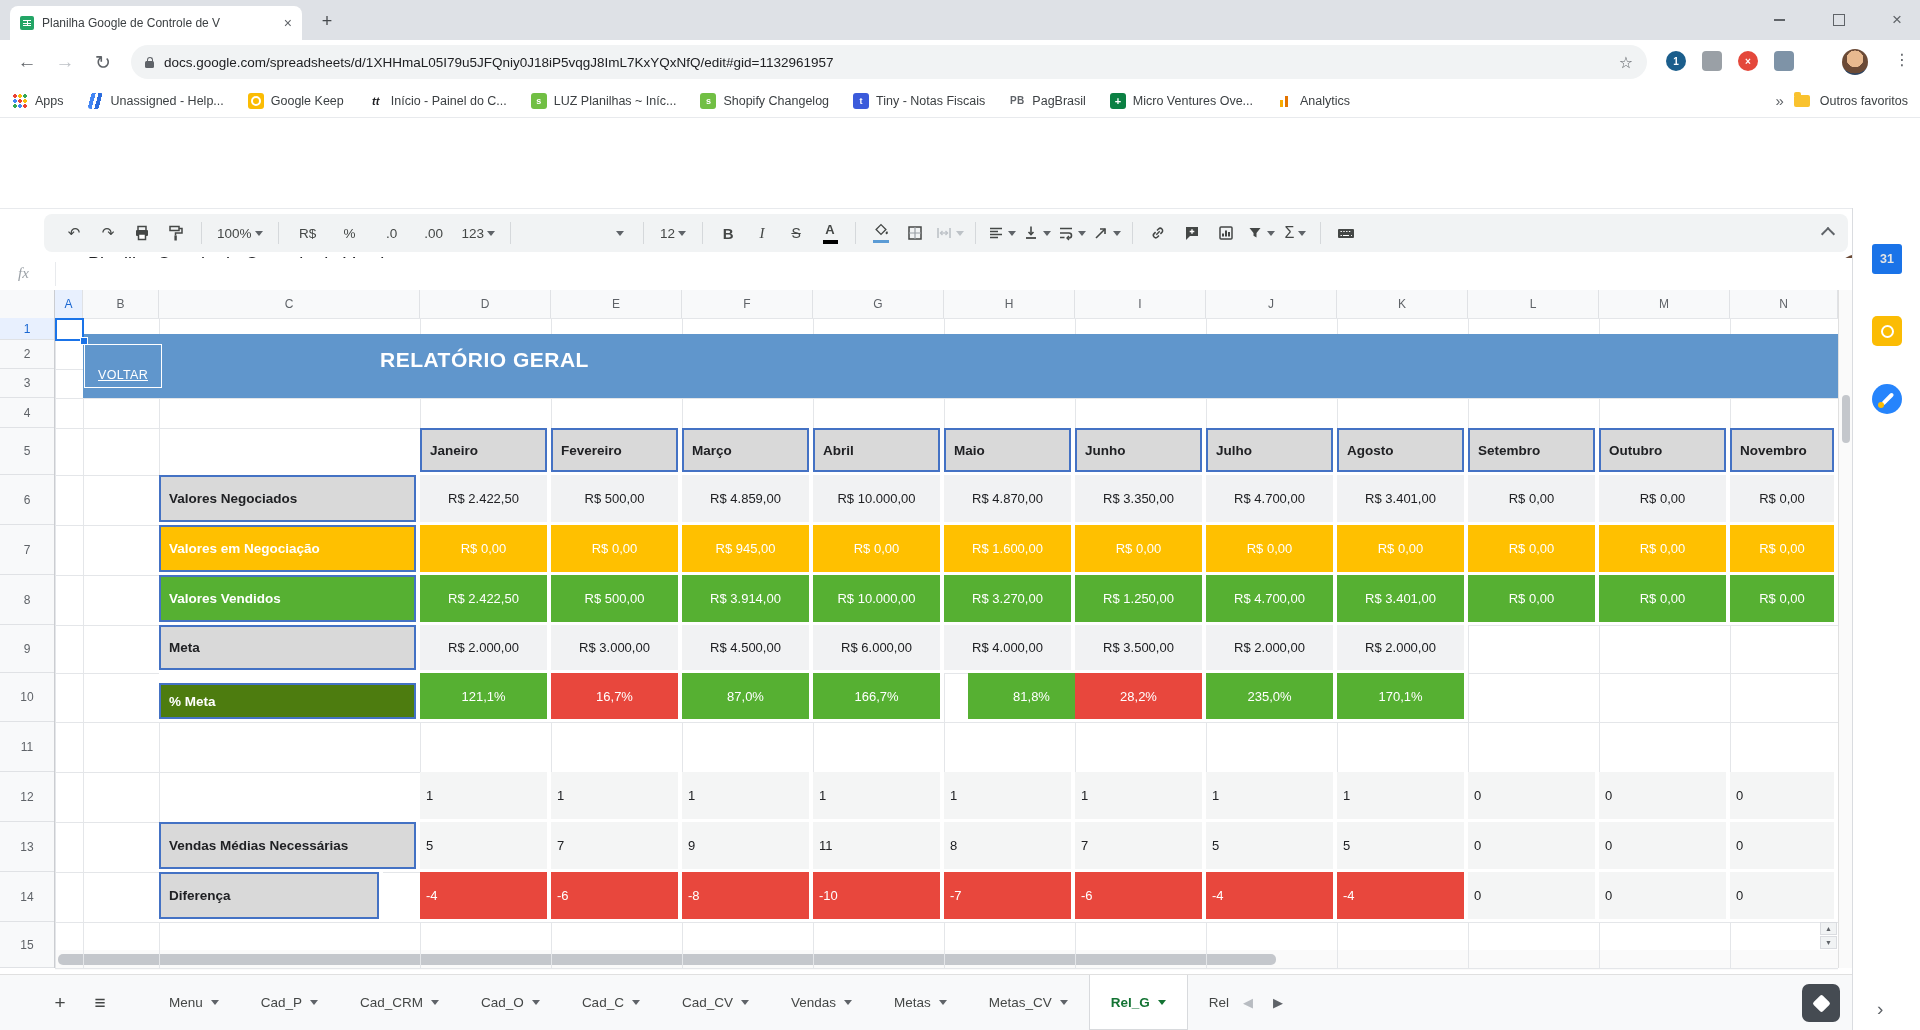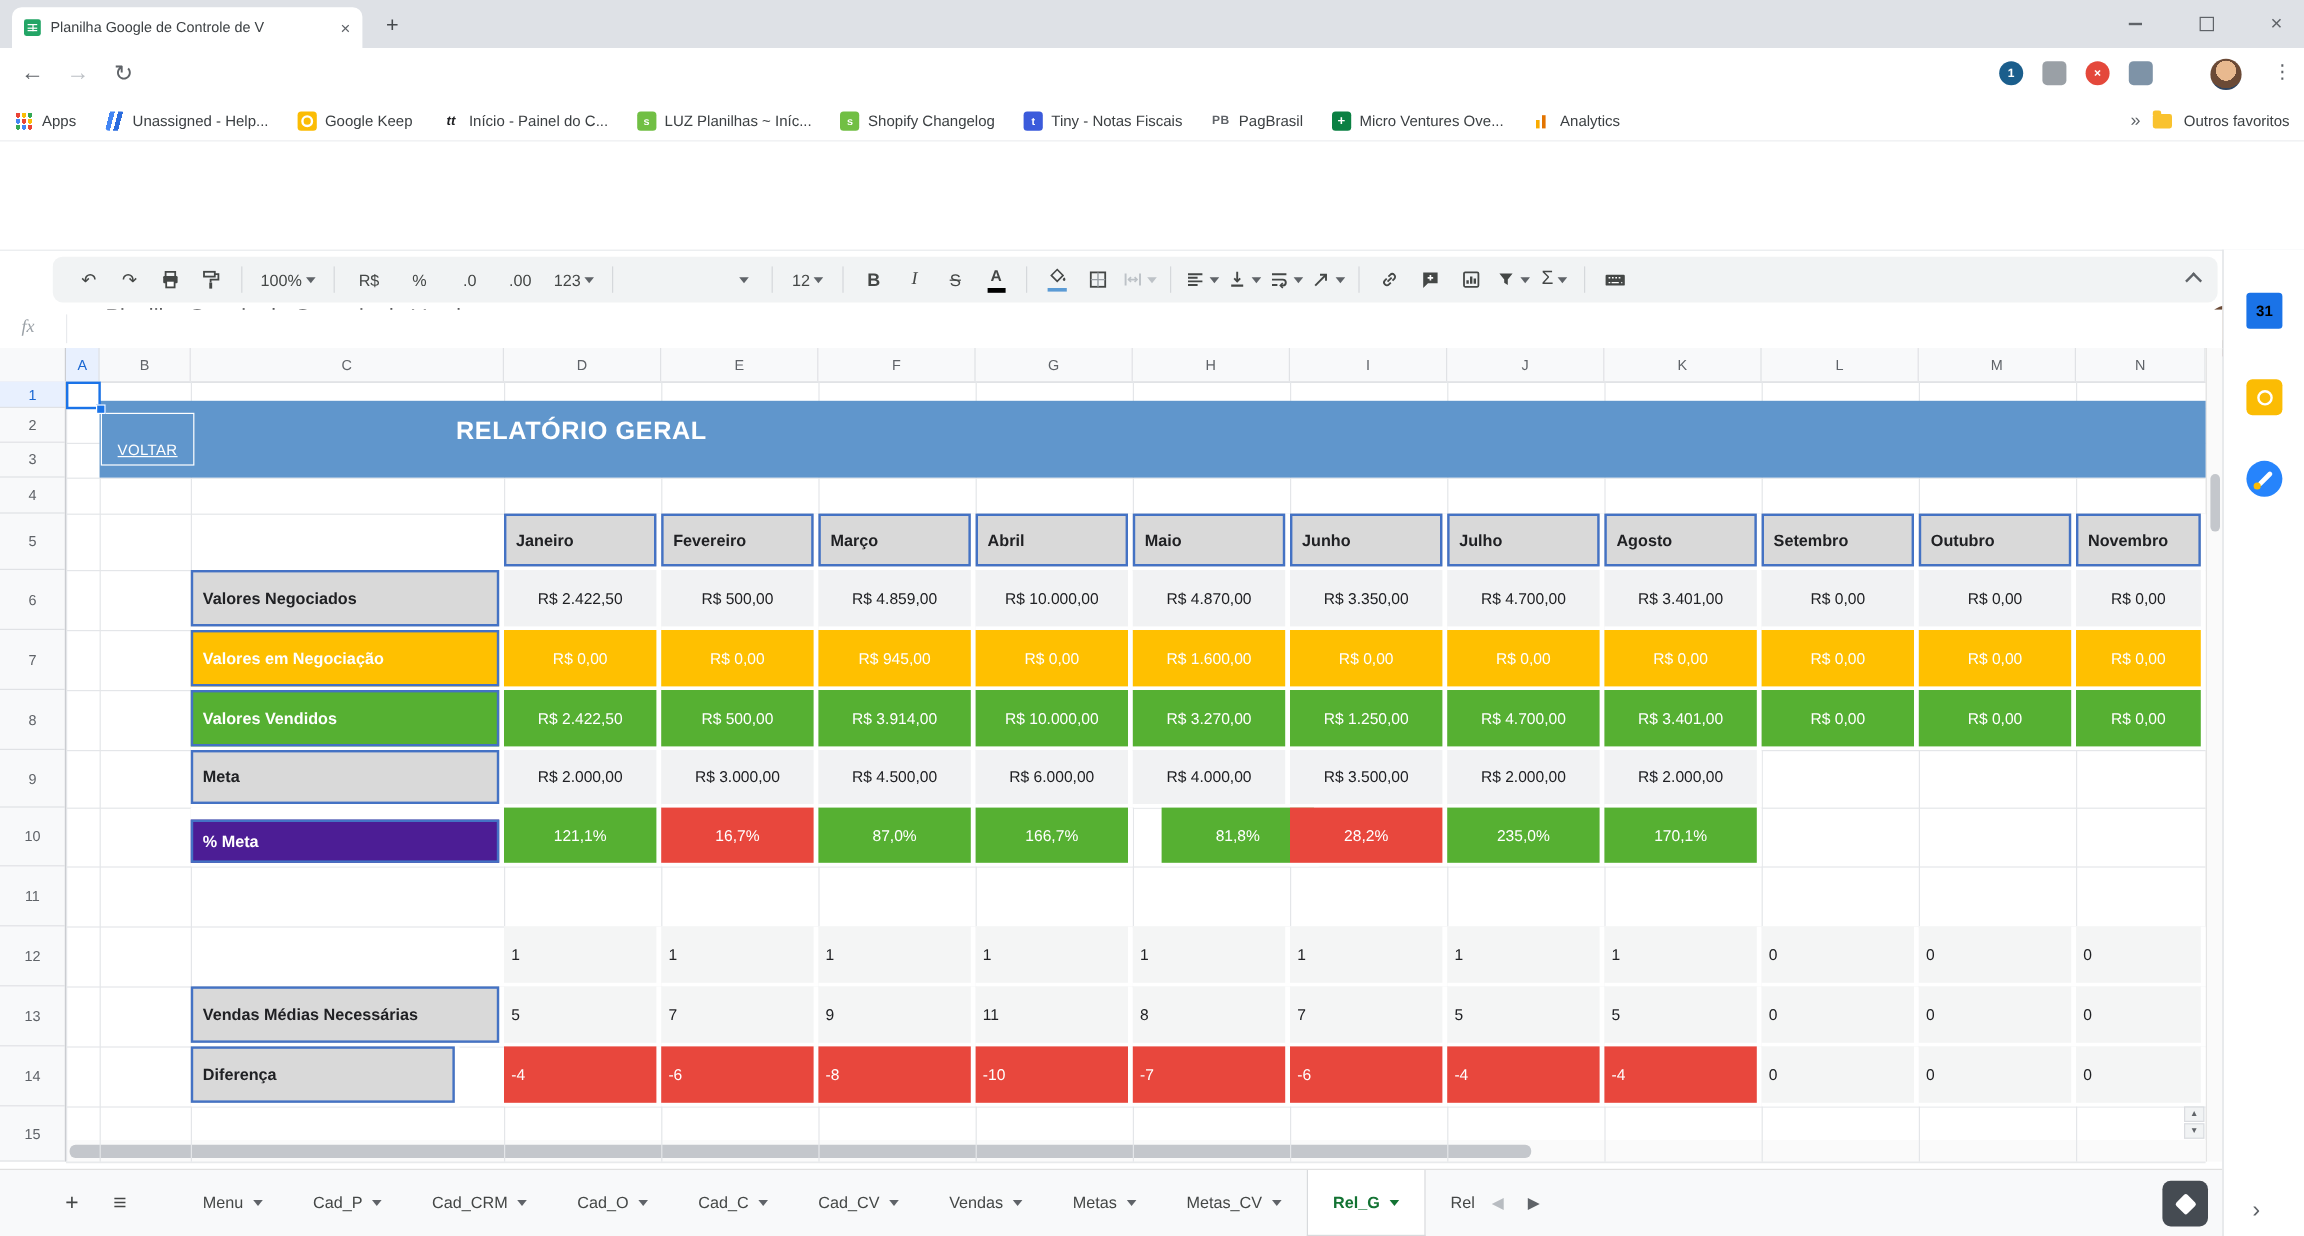--- a/index.html
+++ b/index.html
@@ -136,21 +136,21 @@
   .bannertitle{position:absolute;left:380px;top:348px;z-index:3;color:#fff;font-size:21px;font-weight:bold;letter-spacing:.5px;}
   .a1sel{position:absolute;left:55px;top:318px;width:29px;height:23px;border:2px solid #1A73E8;box-sizing:border-box;z-index:4;background:rgba(255,255,255,.0);}
   .a1handle{position:absolute;left:80px;top:337px;width:6px;height:6px;background:#1A73E8;border:1px solid #fff;z-index:5;}
 
   .cellwrap{position:absolute;background:#fff;z-index:3;box-sizing:border-box;}
   .cellin{position:absolute;left:0;top:0;right:4px;bottom:3px;display:flex;align-items:center;justify-content:center;
     font-size:13px;color:#202124;white-space:nowrap;overflow:hidden;box-sizing:border-box;}
   .hc .cellin{background:#D9D9D9;border:2px solid #4472C4;font-weight:bold;justify-content:flex-start;padding-left:8px;font-size:13.5px;}
   .hc.lab-yellow .cellin{background:#FFC000;color:#fff;}
   .hc.lab-green .cellin{background:#56B032;color:#fff;}
-  .hc.lab-dark .cellin{background:#4c1d95;color:#fff;margin-top:10px;}
+  .hc.lab-dark .cellin{background:#4d7c0f;color:#fff;margin-top:10px;}
   .v-plain .cellin{background:#F1F2F3;}
   .v-light .cellin{background:#F4F5F5;}
   .v-yellow .cellin{background:#FFC000;color:#fff;}
   .v-green .cellin{background:#56B032;color:#fff;}
   .v-red .cellin{background:#E8473D;color:#fff;}
   .tl .cellin{justify-content:flex-start;padding-left:6px;}
 
   
   .vscroll{position:absolute;left:1838px;top:290px;width:14px;height:678px;background:#FAFAFA;border-left:1px solid #E0E0E0;box-sizing:border-box;}
   .vthumb{position:absolute;left:3px;top:105px;width:8px;height:48px;background:#C4C7CC;border-radius:4px;}
@@ -172,21 +172,21 @@
   .stab.trunc{max-width:38px;overflow:hidden;padding-right:0;}
   .tabnav{display:flex;align-items:center;gap:20px;margin-left:14px;color:#5F6368;font-size:13px;}
   .tabnav .dis{color:#B8BCC1;}
   .explore{position:absolute;left:1802px;top:9px;width:38px;height:38px;border-radius:7px;background:#454B52;
     display:flex;align-items:center;justify-content:center;}
   .explore::after{content:"";width:13px;height:13px;background:#fff;transform:rotate(45deg);border-radius:2px;}
 
   
   .sidepanel{position:absolute;left:1852px;top:208px;width:68px;height:822px;background:#fff;border-left:1px solid #DADCE0;box-sizing:border-box;}
   .pic{position:absolute;left:19px;width:30px;height:30px;}
-  .pcal{background:#1A73E8;border-radius:3px;display:flex;align-items:center;justify-content:center;color:#000000;font-size:12.5px;font-weight:bold;}
+  .pcal{background:#1A73E8;border-radius:3px;display:flex;align-items:center;justify-content:center;color:#e5e5e5;font-size:12.5px;font-weight:bold;}
   .pkeep{background:#FBBC04;border-radius:5px;display:flex;align-items:center;justify-content:center;}
   .pkeep::after{content:"";width:9px;height:9px;border: 2.5px solid #fff;border-radius:50%;}
   .ptasks{background:#2684FC;border-radius:50%;position:relative;}
   .ptasks::before{content:"";position:absolute;left:8px;top:13px;width:15px;height:3.5px;background:#fff;border-radius:2px;transform:rotate(-45deg);}
   .ptasks::after{content:"";position:absolute;left:6px;top:18px;width:6px;height:6px;background:#FBBC04;border-radius:50%;}
   .panelchev{position:absolute;left:24px;top:790px;font-size:19px;color:#5F6368;}
 
   svg{display:block;}
 </style>
 </head>
@@ -203,20 +203,25 @@
     <div class="newtab">+</div>
     <div class="winbtn wmin" style="left:1756px;"></div>
     <div class="winbtn wmax" style="left:1816px;"></div>
     <div class="winbtn wclose" style="left:1874px;">×</div>
   </div>
 
   <div class="urlbar">
     <span class="navic" style="left:12px;">←</span>
     <span class="navic" style="left:50px;color:#BDC1C6;">→</span>
     <span class="navic" style="left:88px;">↻</span>
+    <div class="pill">
+      <span class="lock"></span>
+      <span class="urltext">docs.google.com/spreadsheets/d/1XHHmaL05I79u5JFQniy0J18iP5vqgJ8ImL7KxYQxNfQ/edit#gid=1132961957</span>
+      <span class="pillstar">☆</span>
+    </div>
     <span class="extic e1" style="left:1666px;">1</span>
     <span class="extic e2" style="left:1702px;"></span>
     <span class="extic e3" style="left:1738px;">×</span>
     <span class="extic e4" style="left:1774px;"></span>
     <span class="miniavatar"></span>
     <span class="kebab">⋮</span>
   </div>
 
   <div class="bookmarks">
     <span style="display:contents"><div class="bm">

